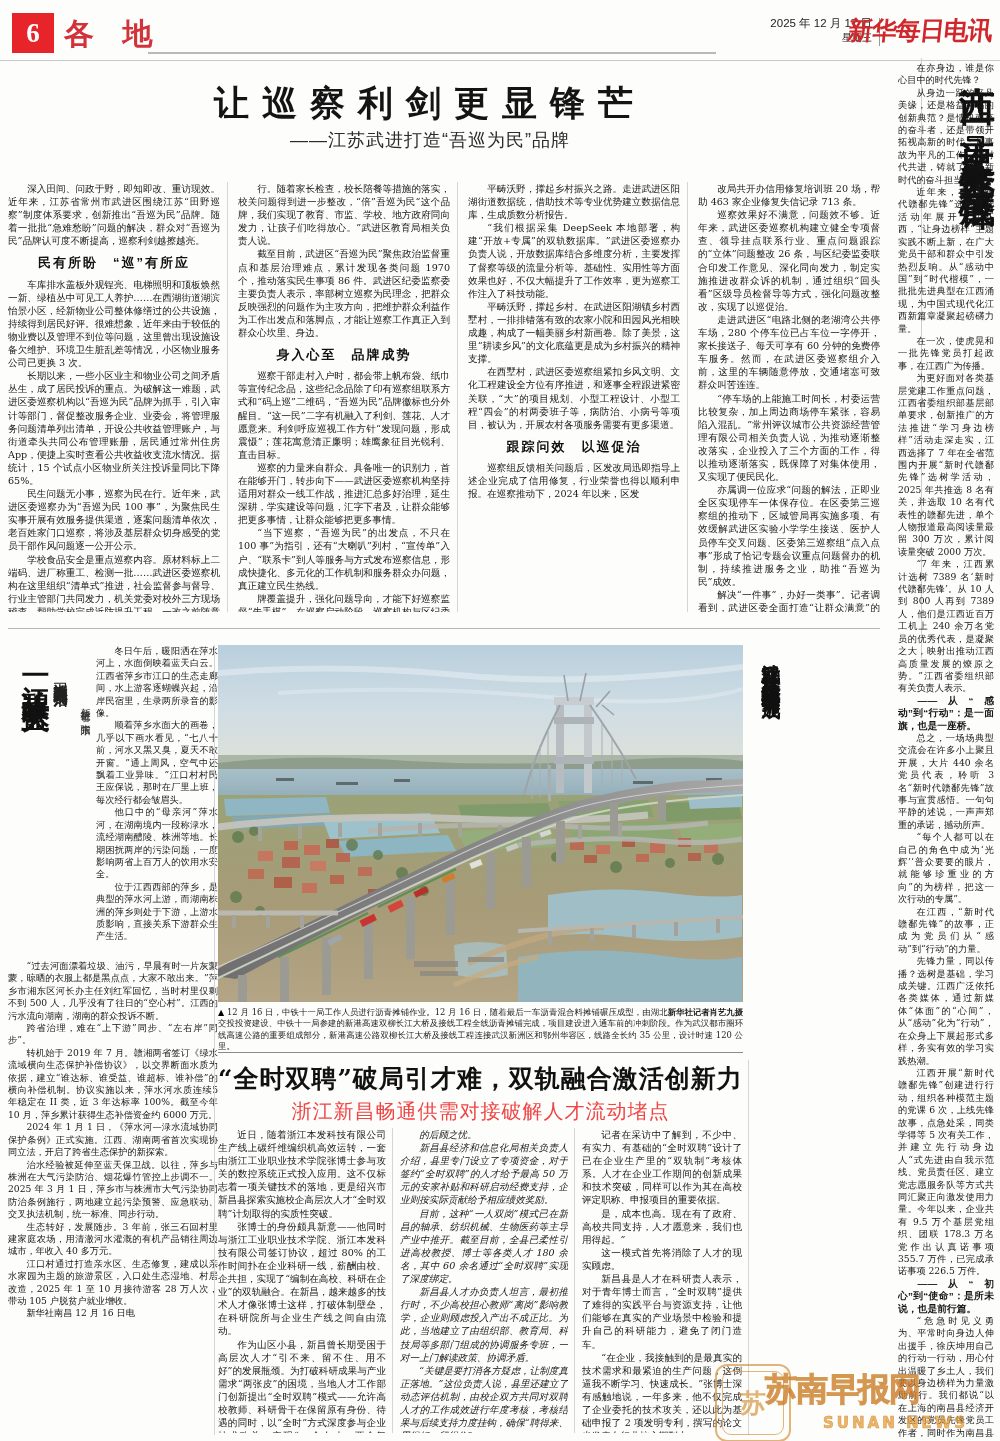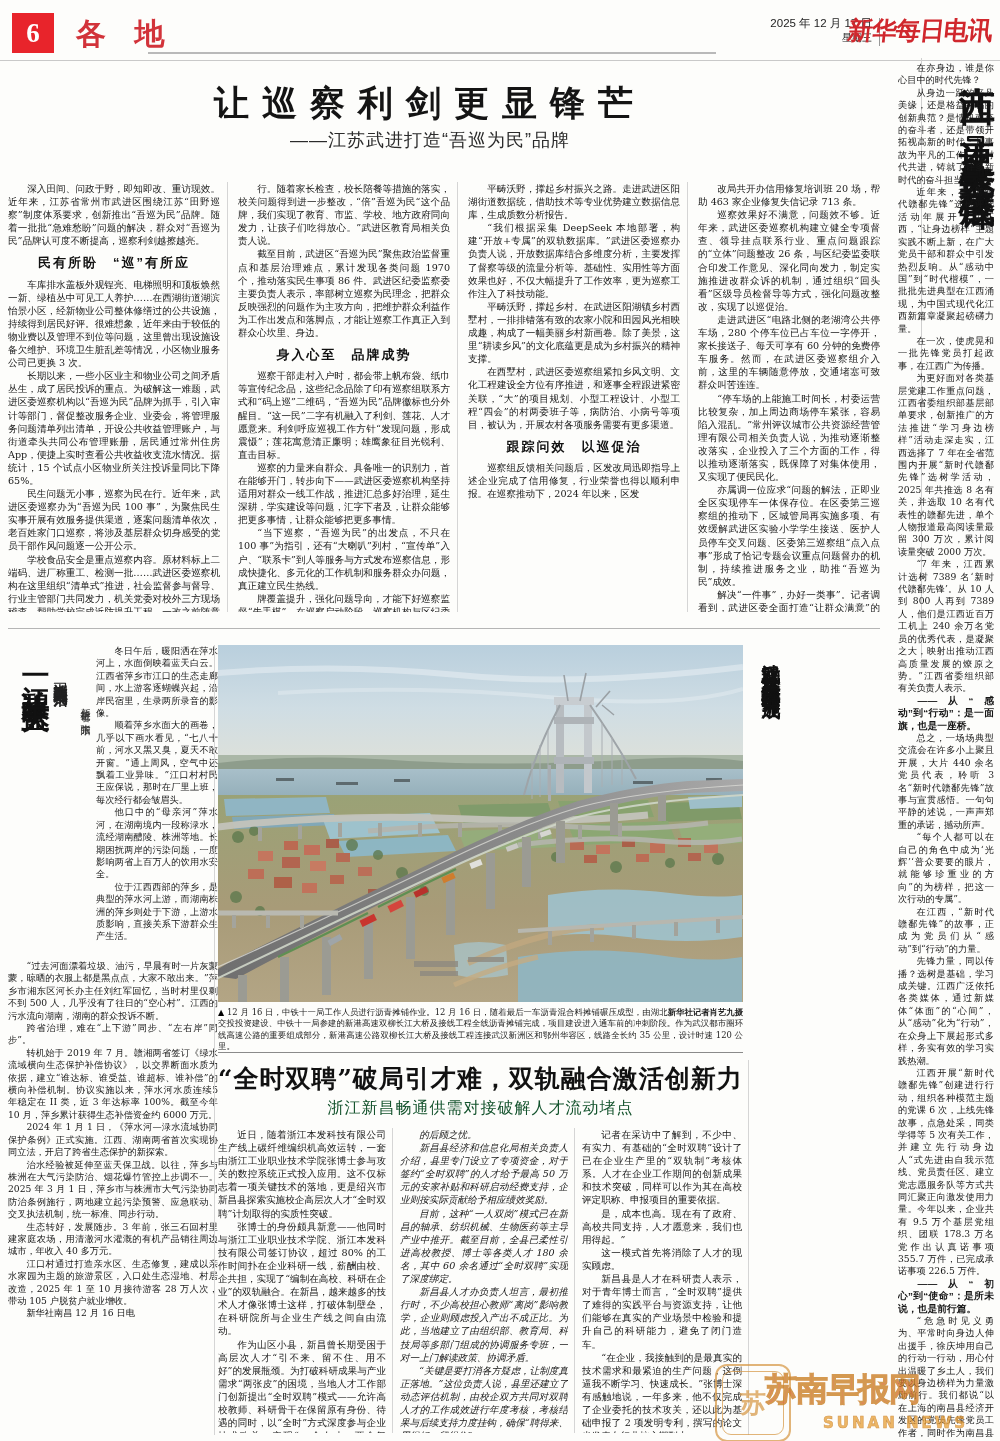--- a/index.html
+++ b/index.html
@@ -18,21 +18,20 @@
   .page-num-box{
     position:absolute;left:12px;top:13px;width:42px;height:40px;
     background:#e8242b;color:#fff;font-weight:bold;font-size:27px;
     display:flex;align-items:center;justify-content:center;
     font-family:"Liberation Serif",serif;
   }
   .section-name{
     position:absolute;left:64px;top:14px;
     font-size:30px;font-weight:bold;color:#d2333a;letter-spacing:9px;
     font-family:"DejaVu Serif",serif;
-    margin-left:12px;
   }
   .mast-rule{
     position:absolute;left:148px;top:52px;width:568px;height:2px;background:#b9b9b9;
   }
   .mast-date{
     position:absolute;right:128px;top:16px;text-align:right;
     font-size:11.5px;line-height:14px;color:#222;
     font-family:"Liberation Sans",sans-serif;
   }
   .mast-date .wk{font-size:10px;}
@@ -136,21 +135,21 @@
 
   
   .bot-rule{position:absolute;left:218px;top:1052px;width:525px;height:1px;background:#8a8a8a;}
   .bot-headline{
     position:absolute;left:218px;top:1062px;width:525px;text-align:center;
     font-size:25px;font-weight:bold;letter-spacing:1px;
     font-family:"DejaVu Serif",serif;color:#111;
   }
   .bot-sub{
     position:absolute;left:218px;top:1098px;width:525px;text-align:center;
-    font-size:16px;letter-spacing:1px;color:#14532d;
+    font-size:20px;letter-spacing:1px;color:#ef4444;
     font-family:"Liberation Sans",sans-serif;
   }
 
   
   .wm{position:absolute;left:705px;top:1362px;width:290px;height:78px;opacity:.92;pointer-events:none;}
   .wm-text{
     position:absolute;left:60px;top:6px;
     font-size:32px;font-weight:bold;color:#ef4444;
     font-family:"DejaVu Serif",serif;letter-spacing:-1px;
     -webkit-text-stroke:1px #c97d22;

